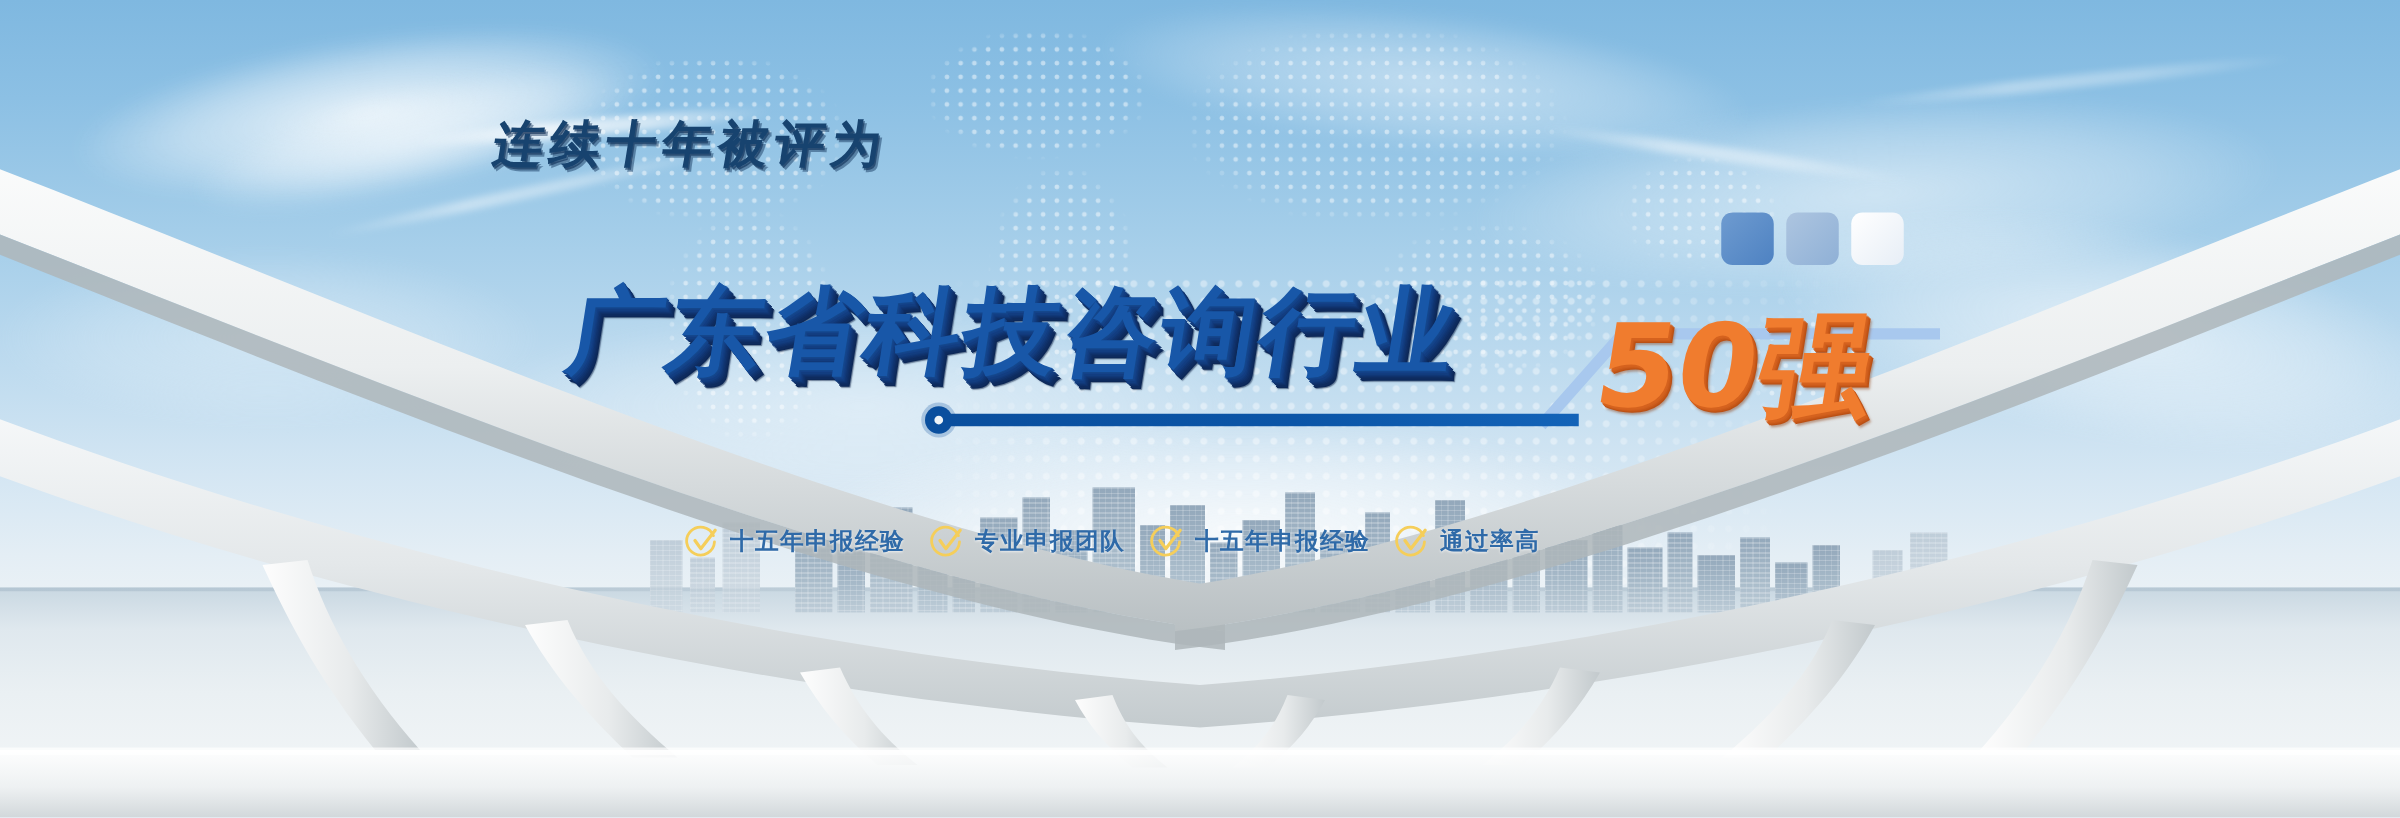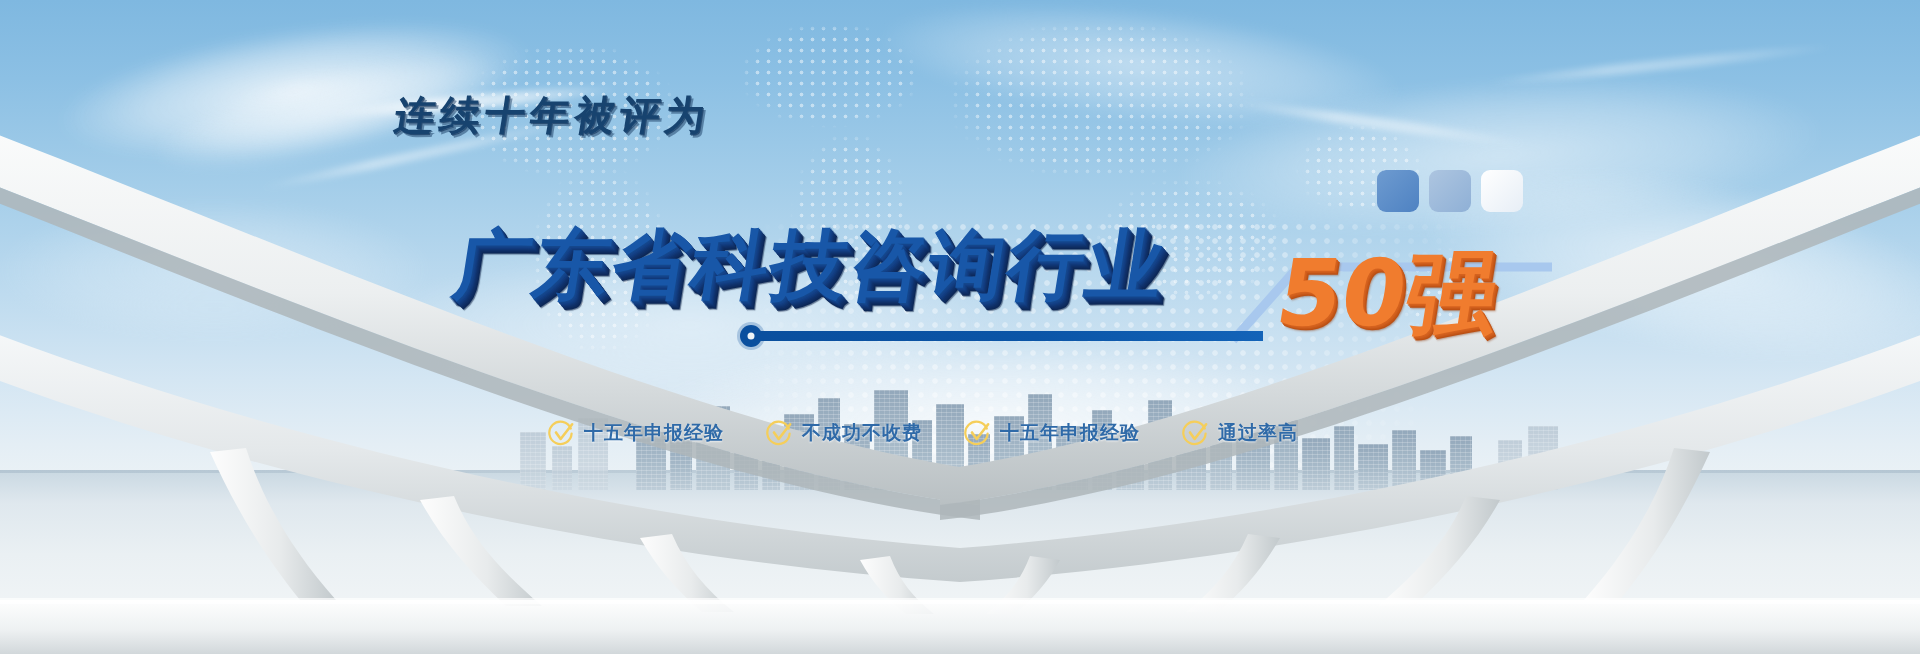--- a/index.html
+++ b/index.html
@@ -173,21 +173,21 @@
        1px 1px 0 #d8662099,
        2px 2px 0 #cf5e1d,
        3px 3px 0 #c55718,
        4px 4px 0 #bb5014,
        5px 5px 2px rgba(140,60,15,.45);
   }
 
   
   .features {
     position:absolute; left:548px; top:420px;
-    display:flex; gap:42px;
+    display:flex; gap:20px;
   }
   .feature { display:flex; align-items:center; gap:10px; }
   .chk { width:26px; height:26px; flex:0 0 26px; }
   .feature-label {
     font-size:19px; font-weight:bold; letter-spacing:1px;
     color:#2f6aa8;
     font-family:"DejaVu Sans","Liberation Sans",sans-serif;
     white-space:nowrap;
     text-shadow:0 1px 2px rgba(255,255,255,.75);
   }
@@ -333,21 +333,21 @@
           <path d="M8.6 13.4 L13.6 20.4 L26 4.6" fill="none" stroke="#f5ce5a" stroke-width="2.8" stroke-linecap="round" stroke-linejoin="round"></path>
         </svg>
         <span class="feature-label">十五年申报经验</span>
       </div>
 
       <div class="feature">
         <svg class="chk" viewBox="0 0 28 28">
           <path d="M24.5 9.2 A12 12 0 1 0 25.4 14.6" fill="none" stroke="#f5ce5a" stroke-width="2.4" stroke-linecap="round"></path>
           <path d="M8.6 13.4 L13.6 20.4 L26 4.6" fill="none" stroke="#f5ce5a" stroke-width="2.8" stroke-linecap="round" stroke-linejoin="round"></path>
         </svg>
-        <span class="feature-label">不成功不收费</span>
+        <span class="feature-label">专业申报团队</span>
       </div>
 
       <div class="feature">
         <svg class="chk" viewBox="0 0 28 28">
           <path d="M24.5 9.2 A12 12 0 1 0 25.4 14.6" fill="none" stroke="#f5ce5a" stroke-width="2.4" stroke-linecap="round"></path>
           <path d="M8.6 13.4 L13.6 20.4 L26 4.6" fill="none" stroke="#f5ce5a" stroke-width="2.8" stroke-linecap="round" stroke-linejoin="round"></path>
         </svg>
         <span class="feature-label">十五年申报经验</span>
       </div>
 

